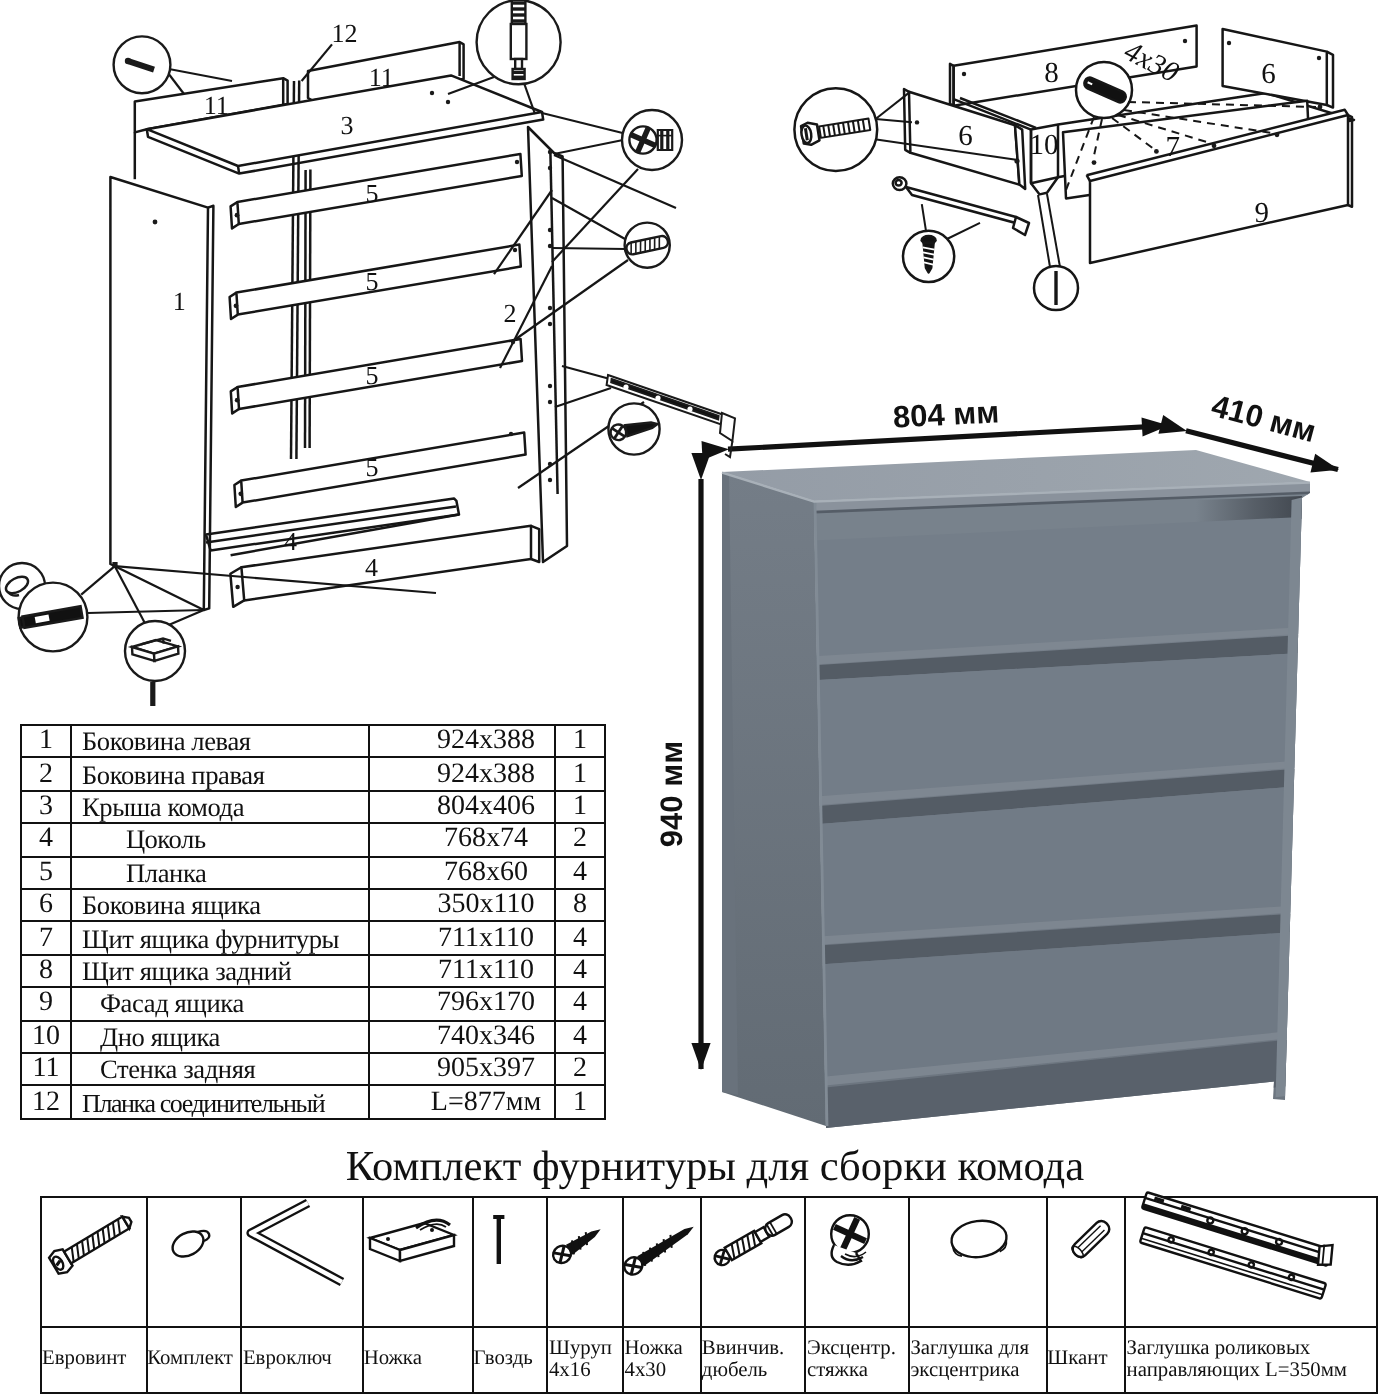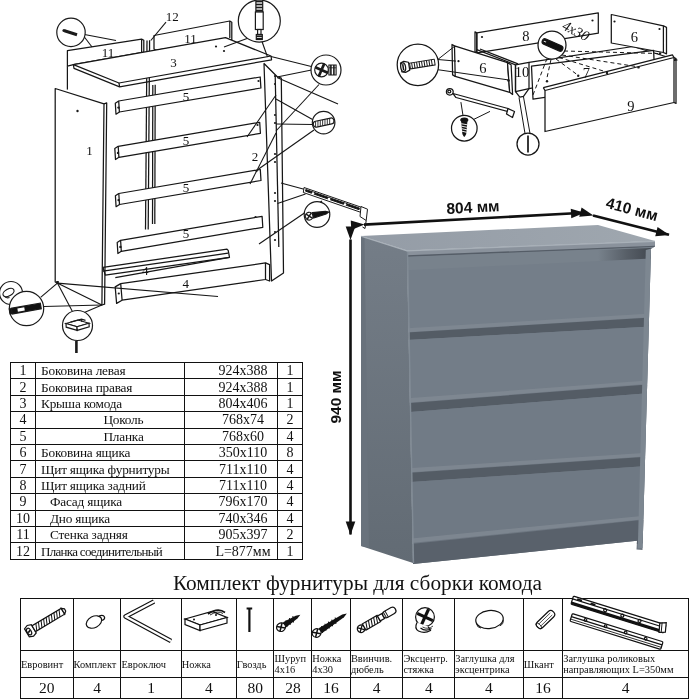--- a/index.html
+++ b/index.html
@@ -90,21 +90,21 @@
           <td class="c3">L=877мм</td>
           <td class="c4">1</td>
         </tr>
 </tbody>
     </table>
 <style>
   #parts .c1{width:24px;text-align:center;}
   #parts .c2{width:143px;text-align:left;padding-left:5px;font-size:13.3px;letter-spacing:-0.2px;}
   #parts .c3{width:68px;text-align:center;padding-left:24px;}
   #parts .c4{width:24px;text-align:center;}
-  #parts .in2{padding-left:27px;text-align:center;}
+  #parts .in2{padding-left:27px;}
   #parts .in1{padding-left:14px;}
   #parts .cond{font-size:13px;letter-spacing:-0.7px;}
 </style>
 
 <div id="title">Комплект фурнитуры для сборки комода</div>
 
 <table class="tbl" id="hw" style="left:20px;top:598px;height:99px;table-layout:fixed;">
   <tbody>
         <tr class="r1">
     <td style="width:52px"></td>
@@ -127,34 +127,20 @@
           <td>Ножка</td>
           <td>Гвоздь</td>
     <td>Шуруп 4х16</td>
           <td>Ножка 4х30</td>
           <td>Ввинчив. дюбель</td>
           <td>Эксцентр. стяжка</td>
     <td>Заглушка для эксцентрика</td>
           <td>Шкант</td>
           <td>Заглушка роликовых направляющих L=350мм</td>
   </tr>
-  <tr class="r3">
-    <td>20</td>
-          <td>4</td>
-          <td>1</td>
-          <td>4</td>
-          <td>80</td>
-          <td>28</td>
-          <td>16</td>
-    <td>4</td>
-          <td>4</td>
-          <td>4</td>
-          <td>16</td>
-          <td>4</td>
-  </tr>
 </tbody>
     </table>
 <style>
   #hw .r1 td{height:51px;}
   #hw .r2 td{height:26px;font-size:10.4px;line-height:11px;text-align:left;vertical-align:middle;}
   #hw .r3 td{height:20px;font-size:15.5px;text-align:center;vertical-align:middle;}
 </style>
 
 <svg id="art" width="689" height="700" viewBox="0 0 689 700">
 <defs>

